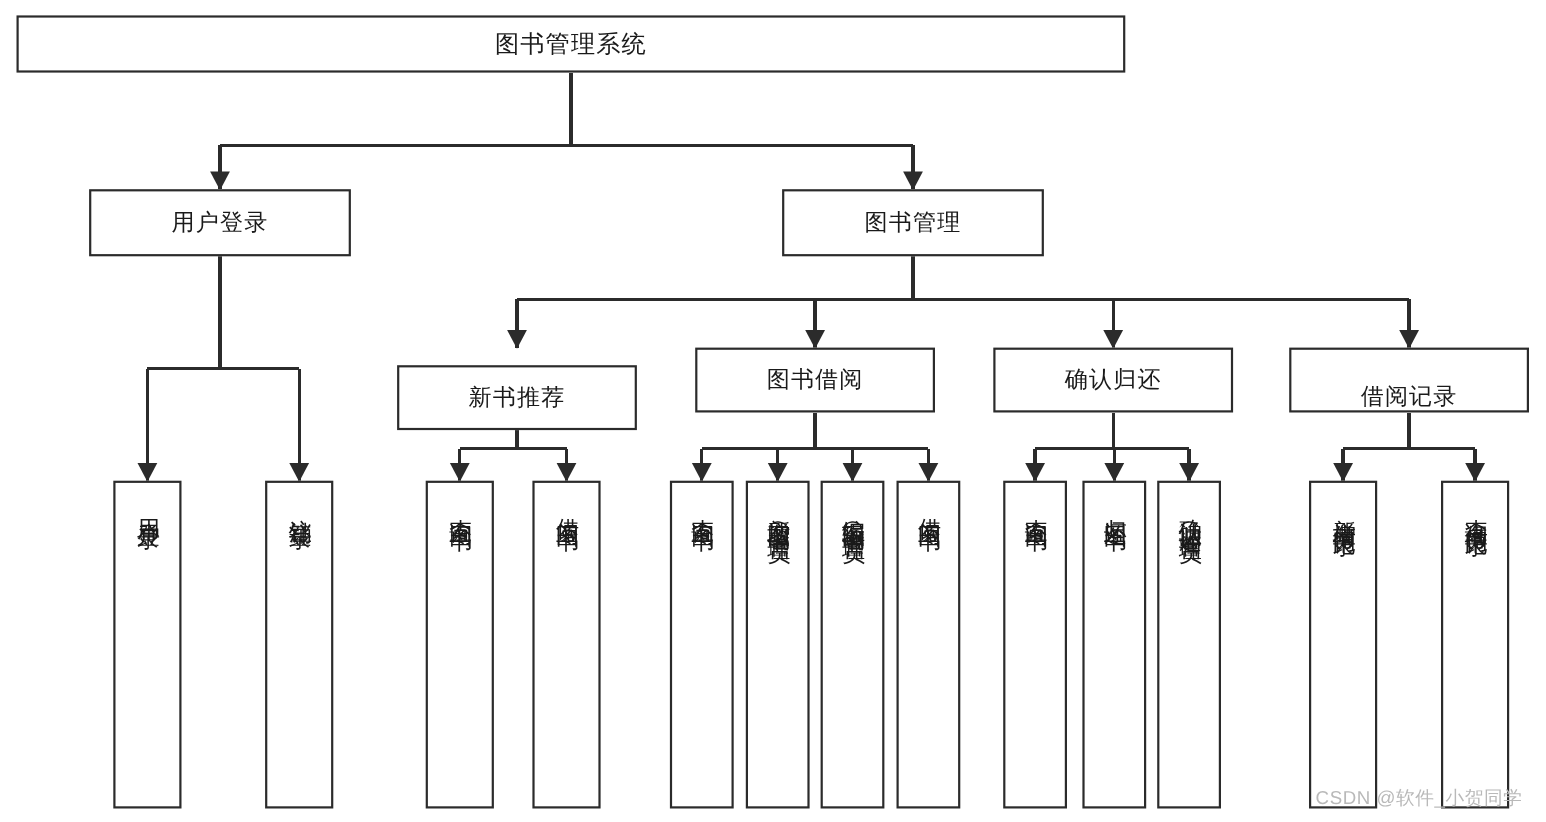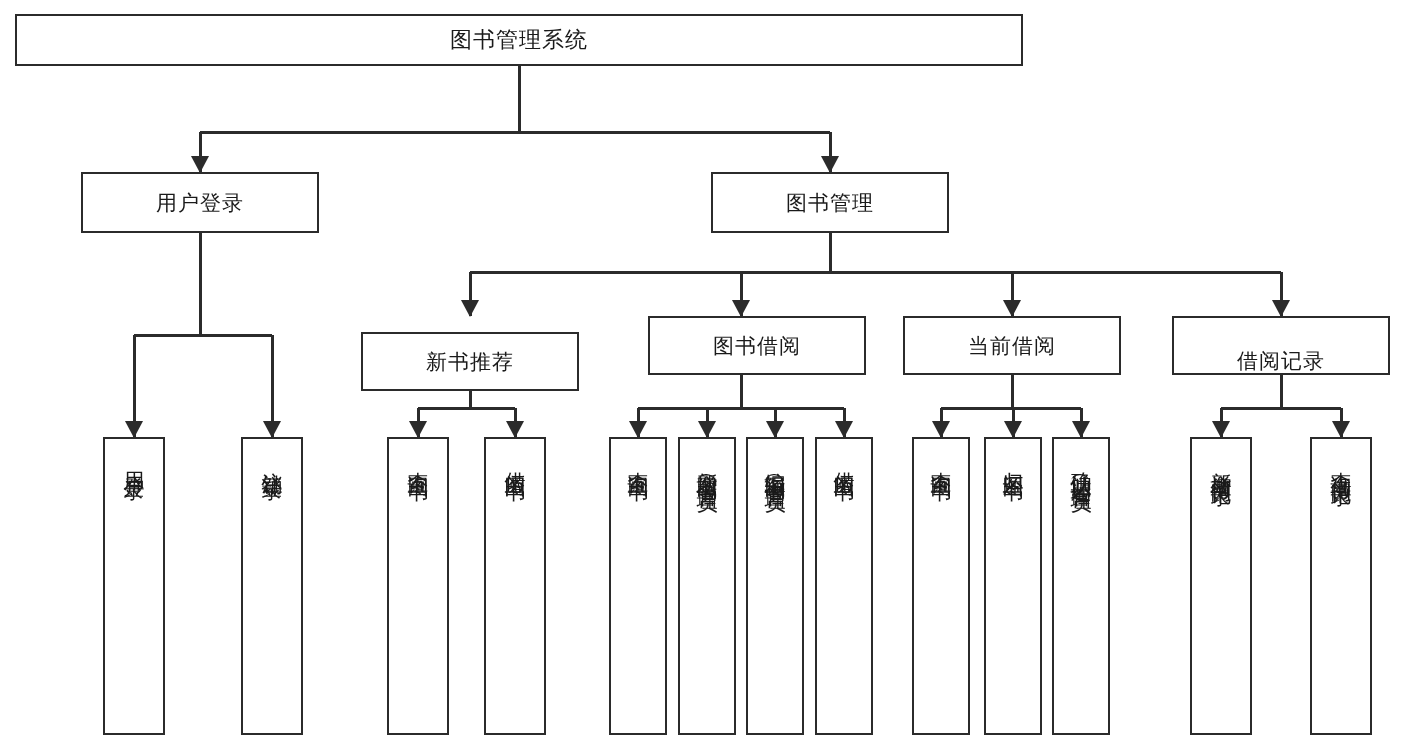--- a/index.html
+++ b/index.html
@@ -129,25 +129,25 @@
       </div>
       <div class="node node-h" style="left: 81px; top: 172px; width: 238px; height: 61px;">
         <span>用户登录</span>
       </div>
       <div class="node node-h" style="left: 711px; top: 172px; width: 238px; height: 61px;">
         <span>图书管理</span>
       </div>
       <div class="node node-h" style="left: 361px; top: 332px; width: 218px; height: 59px;">
         <span>新书推荐</span>
       </div>
-      <div class="node node-h" style="left: 632px; top: 316px; width: 218px; height: 59px; margin-left: 16px;">
+      <div class="node node-h" style="left: 632px; top: 316px; width: 218px; height: 59px;">
         <span>图书借阅</span>
       </div>
       <div class="node node-h" style="left: 903px; top: 316px; width: 218px; height: 59px;">
-        <span>当前借阅</span>
+        <span>确认归还</span>
       </div>
       <div class="node node-h" style="left: 1172px; top: 316px; width: 218px; height: 59px; align-items: flex-end;">
         <span>借阅记录</span>
       </div>
       <div class="node node-v" style="left: 103px; top: 437px; width: 62px; height: 298px;">
         <span class="vlabel">用户登录</span>
       </div>
       <div class="node node-v" style="left: 241px; top: 437px; width: 62px; height: 298px;">
         <span class="vlabel">注销登录</span>
       </div>
@@ -178,13 +178,14 @@
       <div class="node node-v" style="left: 1052px; top: 437px; width: 58px; height: 298px;">
         <span class="vlabel">确认归还（管理员）</span>
       </div>
       <div class="node node-v" style="left: 1190px; top: 437px; width: 62px; height: 298px;">
         <span class="vlabel">新增借阅记录</span>
       </div>
       <div class="node node-v" style="left: 1310px; top: 437px; width: 62px; height: 298px;">
         <span class="vlabel">查询借阅记录</span>
       </div>
     </div>
+  <div class="watermark" style="left:1196px; top:714px;">CSDN @软件_小贺同学</div>
 </div>
 
 </body></html>

